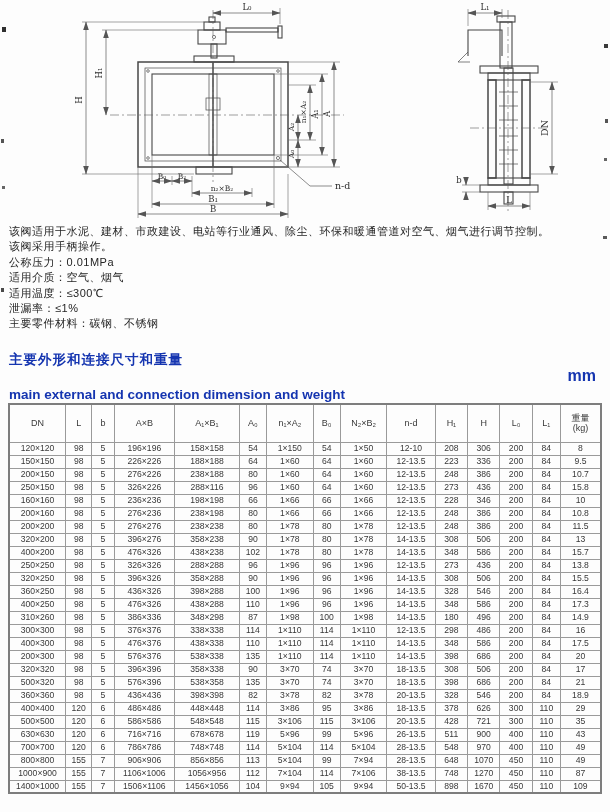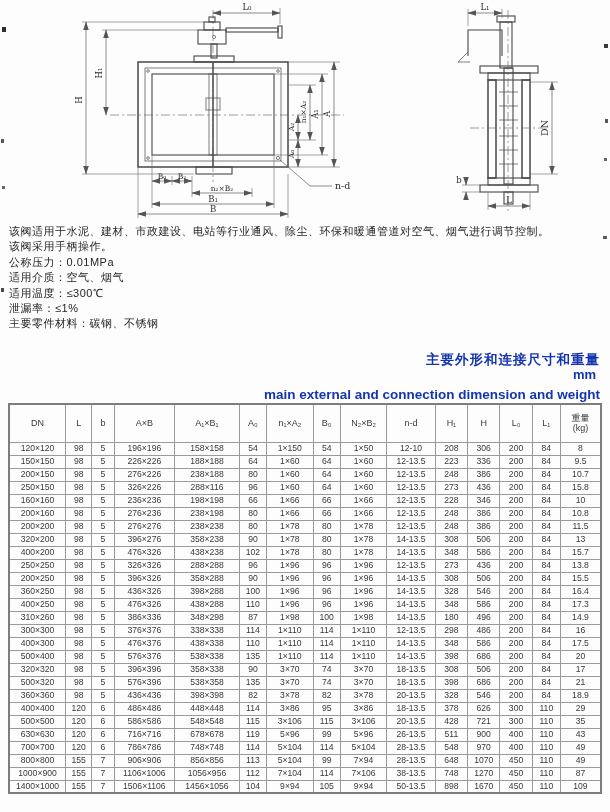--- a/index.html
+++ b/index.html
@@ -17,24 +17,24 @@
   svg .lnT  { stroke:var(--stroke,#474747); fill:none; stroke-width:0.7; }
   svg .dim  { stroke:#5a5a5a; fill:none; stroke-width:0.7; }
   svg .ext  { stroke:#6a6a6a; fill:none; stroke-width:0.6; }
   svg .cl   { stroke:#5f5f5f; fill:none; stroke-width:0.6; stroke-dasharray:9 3 2 3; }
   svg text  { font-family:"DejaVu Serif","DejaVu Sans",serif; font-size:8.5px; fill:#2c2c2c; }
   svg text.sm { font-size:7.5px; }
   
   .specs { position:absolute; top:224px; left:9px; right:8px; }
   .specs p { font-size:11px; line-height:15.4px; color:#252525; letter-spacing:0.5px; }
   
-  .section-head { position:absolute; top:351px; left:9px; right:10px;text-align:right; }
+  .section-head { position:absolute; top:351px; left:9px; right:10px; }
   .section-head .zh { font-size:13.5px; font-weight:bold; color:var(--accent,#1535b0); letter-spacing:1px; }
   .section-head .en { font-size:13.5px; font-weight:bold; color:var(--accent,#1535b0); margin-top:18px; }
-  .section-head .unit { position:absolute; right:4px; top:16px; font-size:13px; font-weight:bold; color:var(--accent,#1535b0); }
+  .section-head .unit { position:absolute; right:4px; top:16px; font-size:16px; font-weight:bold; color:var(--accent,#1535b0); }
   
   table.dims {
     position:absolute; top:403px; left:8px; width:594px;
     border-collapse:collapse; table-layout:fixed;
     border:2px solid #7d7d7d;
   }
   table.dims th, table.dims td {
     border:1px solid var(--grid,#9a9a9a); text-align:center; vertical-align:middle;
     color:#383838; overflow:hidden;
   }
@@ -410,21 +410,21 @@
           <td>96</td>
           <td>1×96</td>
           <td>12-13.5</td>
           <td>273</td>
           <td>436</td>
           <td>200</td>
           <td>84</td>
           <td>13.8</td>
         </tr>
         <tr>
-          <td>200×250</td>
+          <td>320×250</td>
           <td>98</td>
           <td>5</td>
           <td>396×326</td>
           <td>358×288</td>
           <td>90</td>
           <td>1×96</td>
           <td>96</td>
           <td>1×96</td>
           <td>14-13.5</td>
           <td>308</td>
@@ -512,21 +512,21 @@
           <td>114</td>
           <td>1×110</td>
           <td>14-13.5</td>
           <td>348</td>
           <td>586</td>
           <td>200</td>
           <td>84</td>
           <td>17.5</td>
         </tr>
         <tr>
-          <td>500×400</td>
+          <td>200×300</td>
           <td>98</td>
           <td>5</td>
           <td>576×376</td>
           <td>538×338</td>
           <td>135</td>
           <td>1×110</td>
           <td>114</td>
           <td>1×110</td>
           <td>14-13.5</td>
           <td>398</td>

